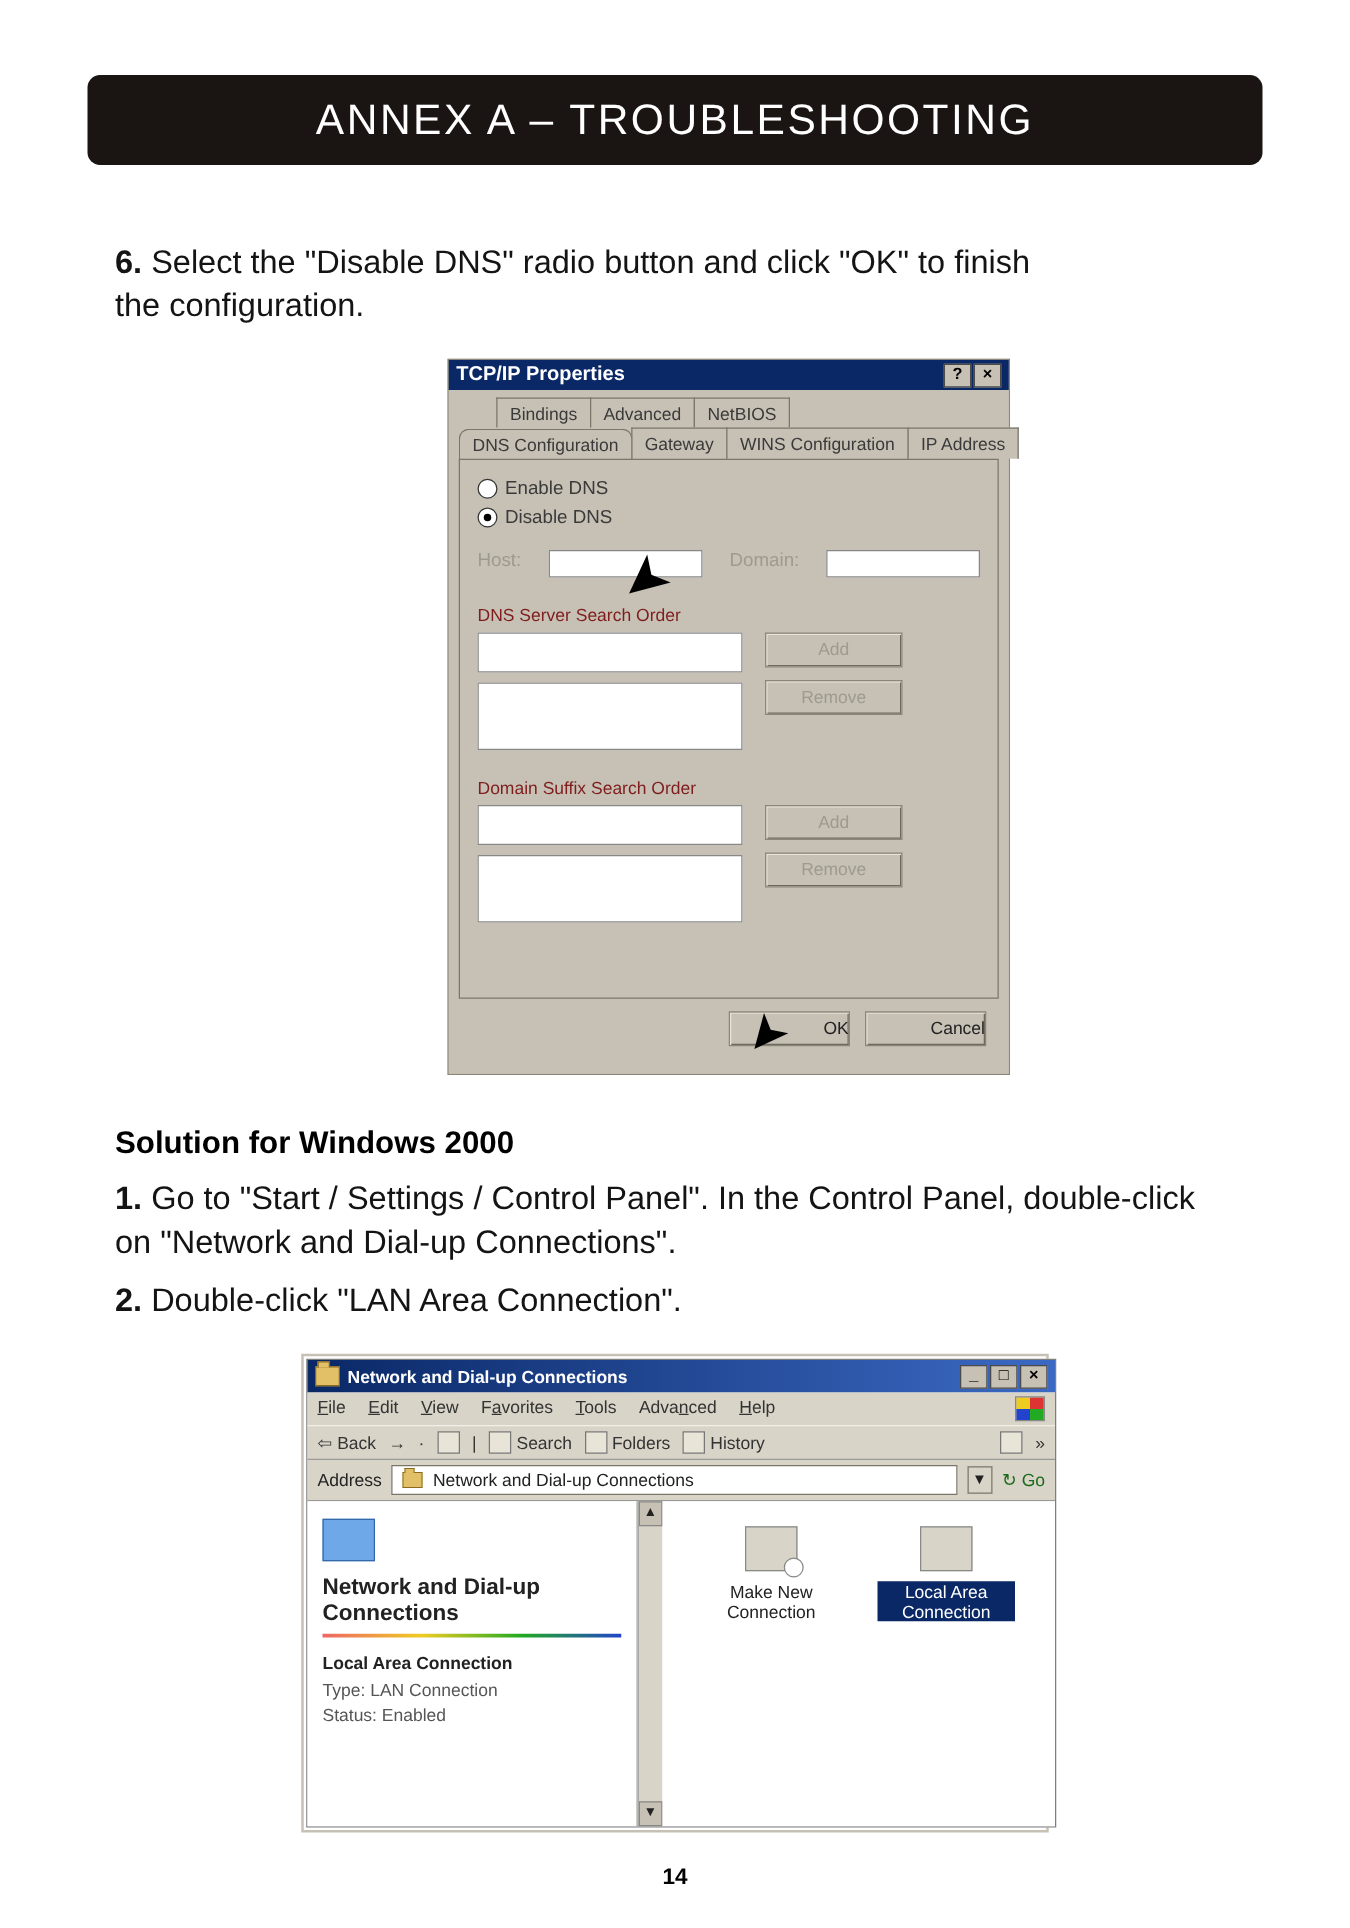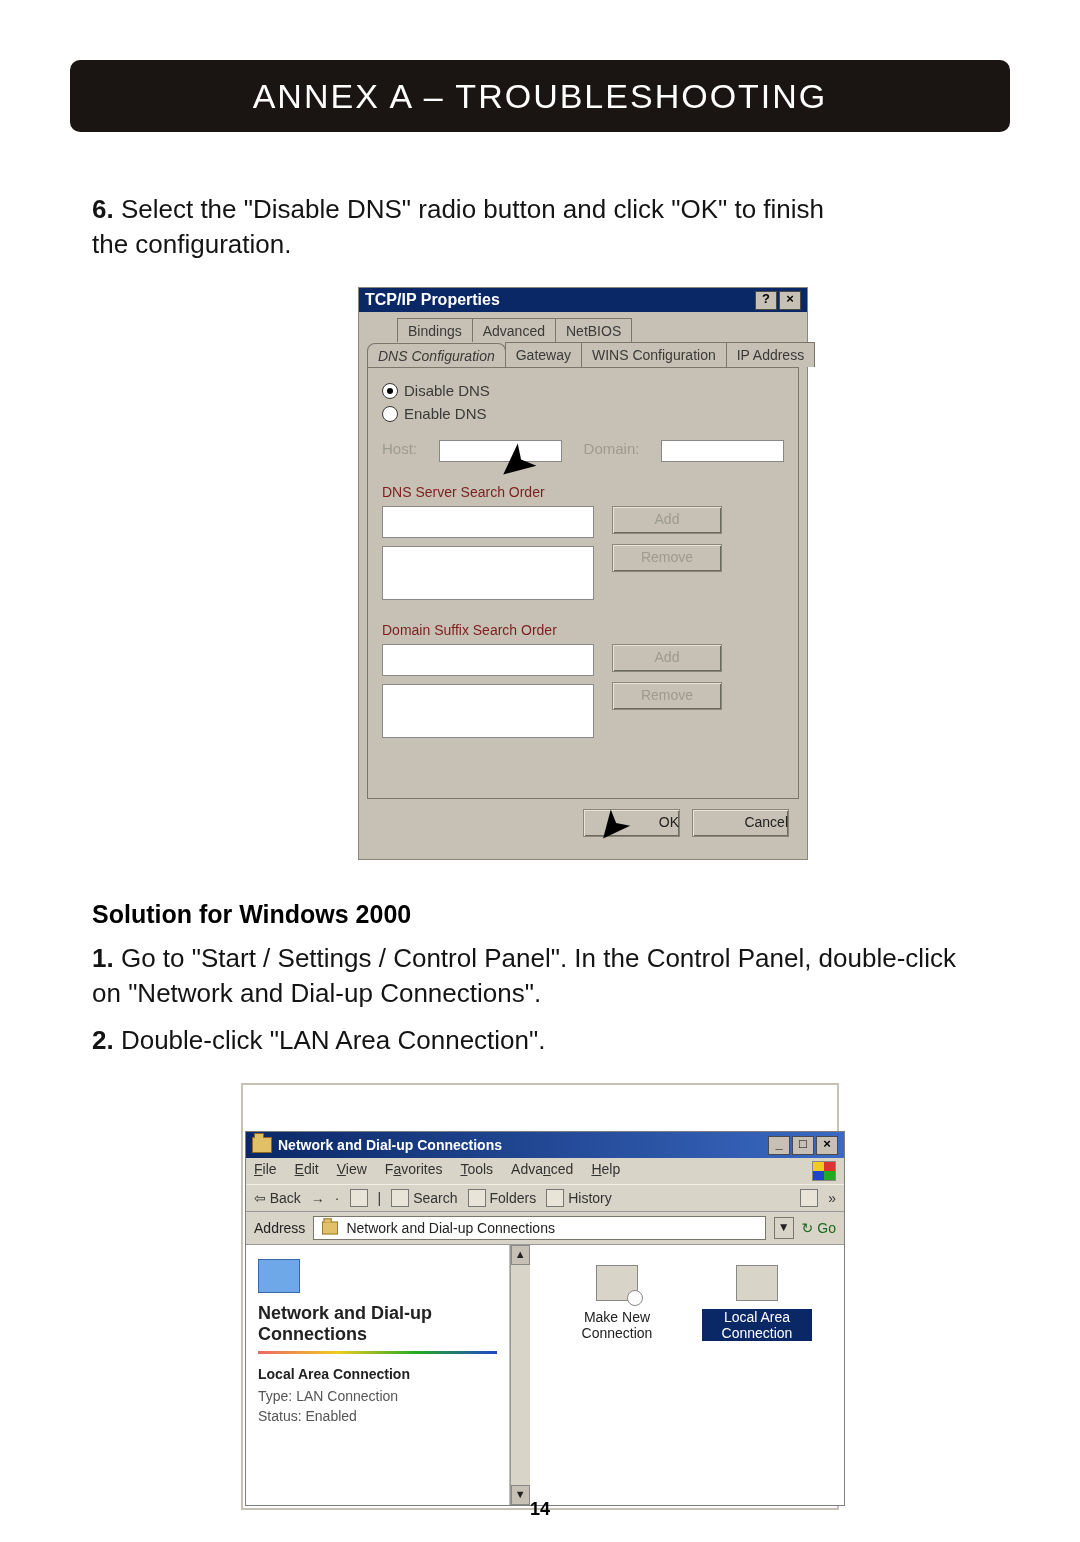--- a/index.html
+++ b/index.html
@@ -115,21 +115,20 @@
     border-bottom: none;
     background: #c7c1b5;
     margin-right: -1px;
     white-space: nowrap;
   }
   .tabrow .sel {
     position: relative;
     top: 1px;
     border-bottom: 1px solid #c7c1b5;
     border-radius: 8px 8px 0 0;
-    font-style: italic;
   }
   .tabpanel {
     border: 1px solid #7a766a;
     padding: 14px 14px 60px 14px;
     min-height: 430px;
     box-sizing: border-box;
     position: relative;
   }
   .radio-line {
     display: flex;
@@ -233,21 +232,20 @@
     margin: 25px auto 0 auto;
     width: 598px;
   }
   .fig2 {
     width: 598px;
     border: 1px solid #7e7e7e;
     background: #fff;
     font-family: Tahoma, sans-serif;
     font-size: 14px;
     color: #222;
-    margin-top: 44px;
   }
   .fig2-titlebar {
     background: linear-gradient(90deg, #0a2866, #3b69c3);
     color: #fff;
     height: 26px;
     display: flex;
     align-items: center;
     padding: 0 6px;
     font-weight: bold;
     justify-content: space-between;
@@ -451,26 +449,26 @@
         </div>
         <div class="tabrow">
           <div class="sel">DNS Configuration</div>
           <div>Gateway</div>
           <div>WINS Configuration</div>
           <div>IP Address</div>
         </div>
         <div class="tabpanel">
           <span class="arrow1">➤</span>
           <div class="radio-line">
+            <span class="radio"></span>
+            <span>Enable DNS</span>
+          </div>
+          <div class="radio-line">
             <span class="radio sel"></span>
             <span>Disable DNS</span>
-          </div>
-          <div class="radio-line">
-            <span class="radio"></span>
-            <span>Enable DNS</span>
           </div>
           <div class="formrow">
             <span>Host:</span>
             <span class="textbox"></span>
             <span>Domain:</span>
             <span class="textbox"></span>
           </div>
           <div class="group-label">DNS Server Search Order</div>
           <div class="listish">
             <div style="display:flex; flex-direction:column; gap:8px;">

